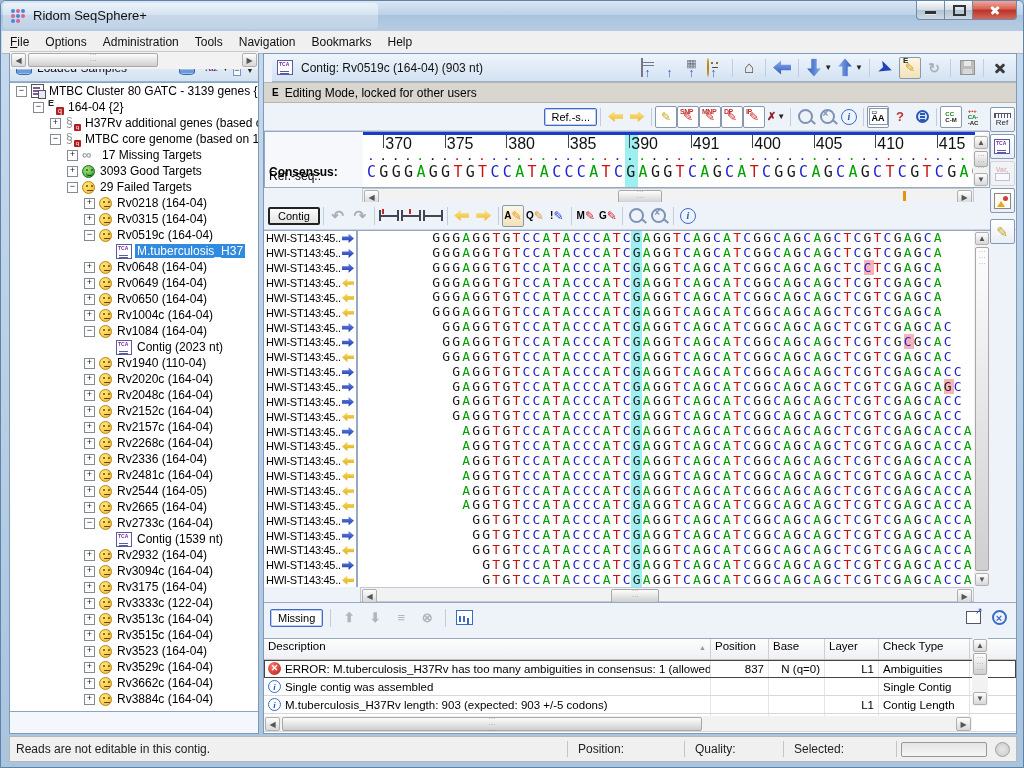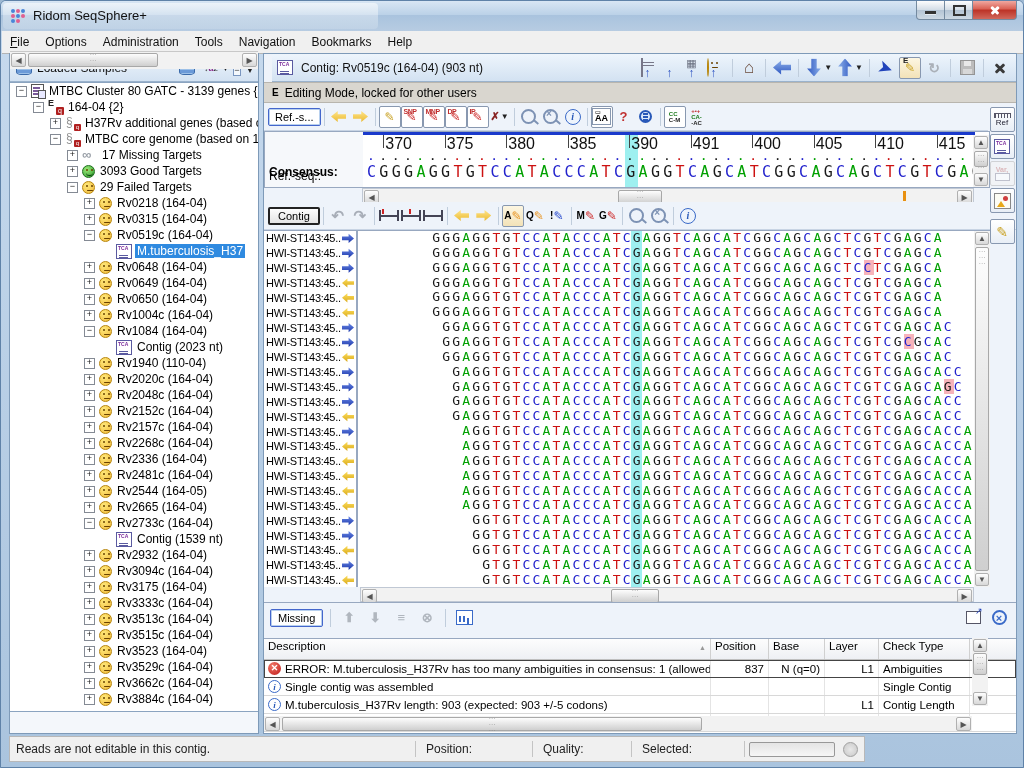--- a/index.html
+++ b/index.html
@@ -216,21 +216,21 @@
   .an-cell{padding:1px 4px;border-right:1px solid #e4e4e4;white-space:nowrap;overflow:hidden;display:flex;align-items:center;}
   .an-cell.num{justify-content:flex-end;}
   .an-row.sel{outline:1.5px solid #444;outline-offset:-1.5px;}
   .erricon{width:13px;height:13px;border-radius:50%;background:radial-gradient(circle at 35% 30%,#f07868,#c01818);
     color:#fff;font-size:9px;font-weight:bold;text-align:center;line-height:13px;margin-right:4px;flex:none;}
   .inficon{width:13px;height:13px;border:1px solid #3a6ac8;border-radius:50%;background:#fff;color:#2a5ab8;
     font-family:"Liberation Serif",serif;font-style:italic;font-weight:bold;font-size:9px;text-align:center;line-height:12px;margin-right:4px;flex:none;box-sizing:border-box;}
   .an-vscroll{position:absolute;right:28px;top:584px;width:16px;height:68px;}
   .an-hscroll{position:absolute;left:0;right:44px;bottom:2px;height:15px;}
   
-  #statusbar{position:absolute;left:8px;top:735px;width:856px;height:26px;background:#f0f0f0;
+  #statusbar{position:absolute;left:8px;top:735px;width:1008px;height:26px;background:#f0f0f0;
     border:1px solid #b8b8b8;display:flex;align-items:center;font-size:12px;box-sizing:border-box;}
   .sbsep{width:1px;height:16px;background:#c4c4c4;margin:0 4px;}
   .sbcell{padding:0 6px;color:#222;white-space:nowrap;}
   .progress{width:84px;height:13px;border:1px solid #989898;background:linear-gradient(#e4e4e4,#f6f6f6);border-radius:2px;}
   .graycircle{width:13px;height:13px;border-radius:50%;border:1px solid #a0a0a0;background:radial-gradient(#e8e8e8,#c8c8c8);margin:0 6px 0 8px;}
 </style>
 </head>
 <body>
 
 <div id="window">
@@ -425,21 +425,21 @@
           <span class="tlabel">Rv3094c (164-04)</span>
         </div>
         <div class="trow" style="padding-left: 74px;">
           <span class="texp">+</span>
           <span class="ticon smiley"></span>
           <span class="tlabel">Rv3175 (164-04)</span>
         </div>
         <div class="trow" style="padding-left: 74px;">
           <span class="texp">+</span>
           <span class="ticon smiley"></span>
-          <span class="tlabel">Rv3333c (164-04)</span>
+          <span class="tlabel">Rv3333c (122-04)</span>
         </div>
         <div class="trow" style="padding-left: 74px;">
           <span class="texp">+</span>
           <span class="ticon smiley"></span>
           <span class="tlabel">Rv3513c (164-04)</span>
         </div>
         <div class="trow" style="padding-left: 74px;">
           <span class="texp">+</span>
           <span class="ticon smiley"></span>
           <span class="tlabel">Rv3515c (164-04)</span>
@@ -518,21 +518,21 @@
             <span class="closex"></span>
           </span>
       </span>
     </div>
 
     <div class="cp-banner">
       <b>E</b>
       <span>Editing Mode, locked for other users</span>
     </div>
 
-    <div class="cp-toolbar" style="top:49px;">
+    <div class="cp-toolbar" style="top:49px;justify-content:flex-end;">
       <button class="rs-btn">Ref.-s...</button>
       <span class="sep"></span>
       <span class="tbtn">
           <span class="barrow yel left"></span>
         </span>
       <span class="tbtn">
           <span class="barrow yel"></span>
         </span>
       <span class="sep"></span>
       <span class="tbtn framed">

